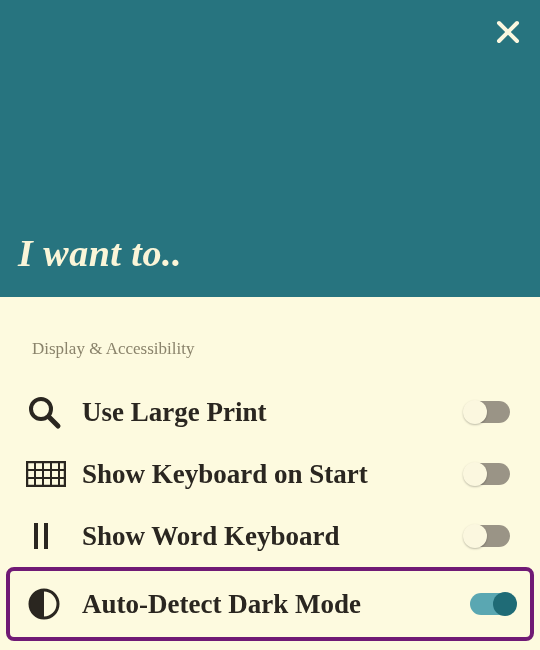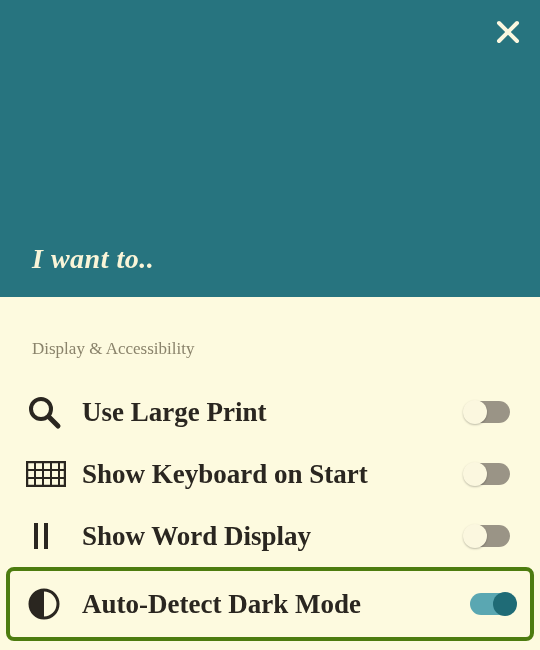--- a/index.html
+++ b/index.html
@@ -17,46 +17,46 @@
   .close-btn {
     position: absolute;
     top: 18px;
     right: 18px;
     cursor: pointer;
   }
   .close-btn svg { display: block; }
   .header-title {
     position: absolute;
     bottom: 22px;
-    left: 32px;
+    left: 18px;
     color: #faf5d8;
     font-style: italic;
     font-weight: 700;
-    font-size: 28px;
+    font-size: 38px;
     letter-spacing: 0.5px;
     margin-top: 8px;
   }
   .content {
     padding: 42px 24px 0 24px;
   }
   .section-label {
     color: #8a836b;
     font-size: 17px;
     font-family: Georgia, serif;
     margin-bottom: 22px;
     margin-left: 8px;
   }
   .row {
     display: flex;
     align-items: center;
     height: 62px;
     padding: 0 6px 0 2px;
   }
   .row.highlighted {
-    border: 4px solid #4d7c0f;
+    border: 4px solid #701a75;
     border-radius: 8px;
     padding: 0 2px 0 0;
     margin-left: -18px;
     margin-right: -18px;
     padding-left: 16px;
     padding-right: 14px;
     height: 74px;
     justify-content: center;
   }
   .icon-slot {
@@ -152,21 +152,21 @@
       </div>
   </div>
 
   <div class="row">
     <div class="icon-slot">
       <svg width="30" height="32" viewBox="0 0 30 32">
         <rect x="8" y="3" width="4" height="26" fill="#2a2620"></rect>
         <rect x="18" y="3" width="4" height="26" fill="#2a2620"></rect>
       </svg>
     </div>
-    <div class="row-label">Show Word Display</div>
+    <div class="row-label">Show Word Keyboard</div>
     <div class="toggle off">
         <div class="knob"></div>
       </div>
   </div>
 
   <div class="row highlighted">
     <div class="icon-slot">
       <svg width="36" height="36" viewBox="0 0 36 36">
         <circle cx="18" cy="18" r="14" fill="none" stroke="#2a2620" stroke-width="3"></circle>
         <path d="M18 4 A14 14 0 0 0 18 32 Z" fill="#2a2620"></path>

